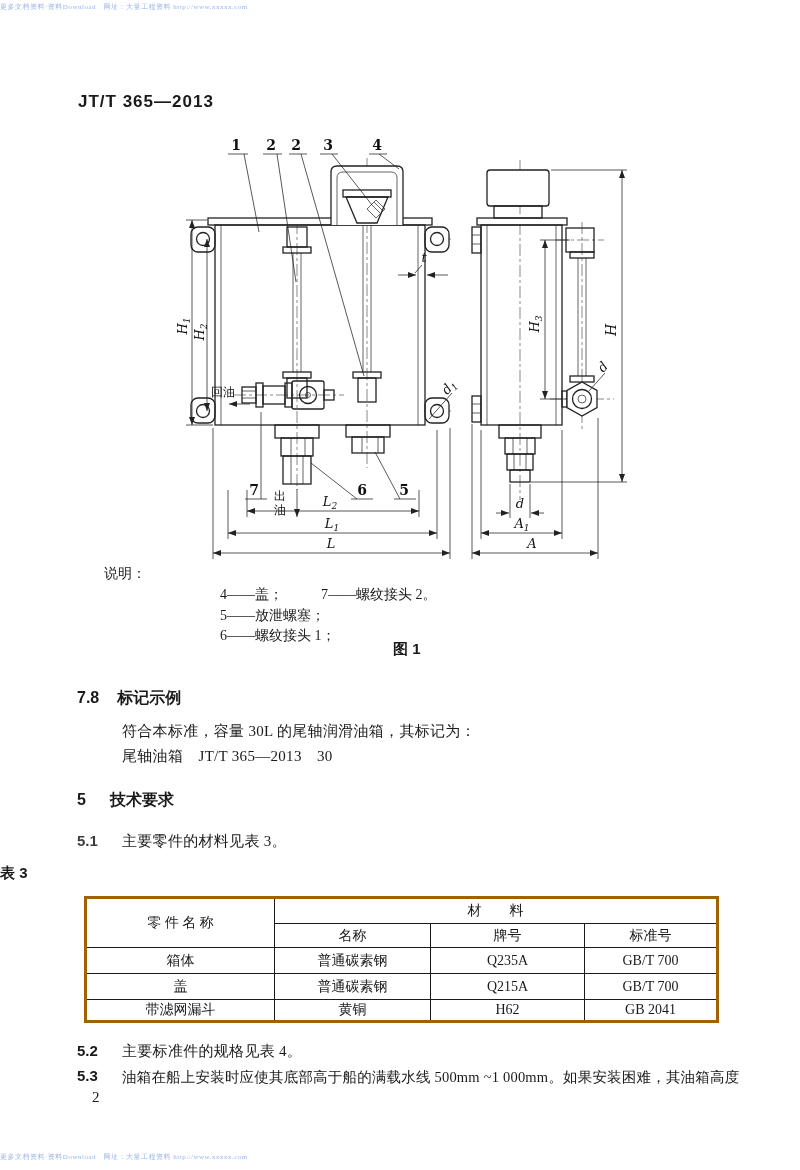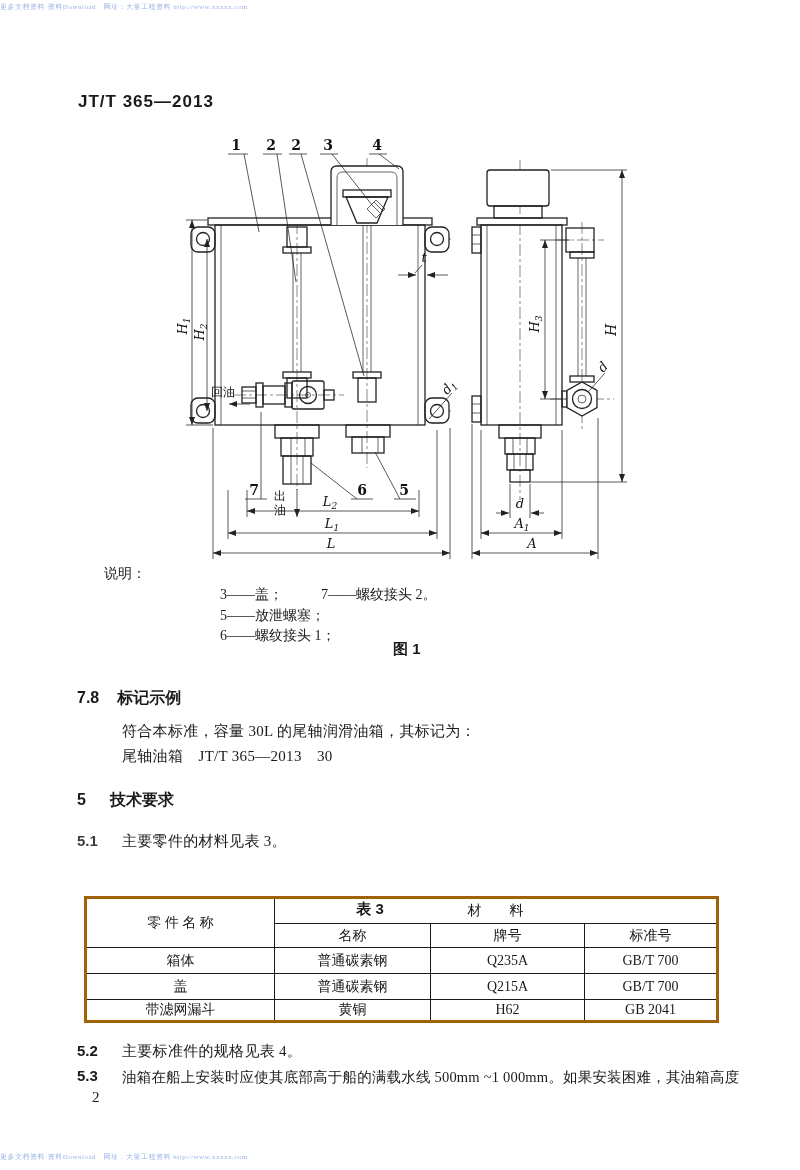--- a/index.html
+++ b/index.html
@@ -249,42 +249,42 @@
       <text class="dimt" x="522" y="528" text-anchor="middle"><tspan>A</tspan><tspan class="sub" dy="3">1</tspan></text>
       <line class="dl" x1="472" y1="424" x2="472" y2="559"></line>
         <line class="dl" x1="598" y1="418" x2="598" y2="559"></line>
       <line class="dl" x1="472" y1="553" x2="598" y2="553" marker-start="url(#ar)" marker-end="url(#ar)"></line>
       <text class="dimt" x="532" y="548" text-anchor="middle"><tspan>A</tspan></text>
     </g>
   </svg>
 
   <div class="abs legend" style="left:104px;top:564px;">说明：</div>
   <div class="abs legend" style="left:220px;top:585px;">
-    <div>3——盖；</div>
+    <div>4——盖；</div>
     <div>5——放泄螺塞；</div>
     <div>6——螺纹接头 1；</div>
   </div>
   <div class="abs legend" style="left:321px;top:585px;">
     <div>7——螺纹接头 2。</div>
   </div>
   <div class="abs figcap" style="left:393px;top:640px;">图 1</div>
 
   <div class="abs h2t" style="left:77px;top:688px;">
     <span>7.8</span><span style="display:inline-block;width:18px;"></span><span>标记示例</span>
   </div>
   <div class="abs bodytxt" style="left:122px;top:722px;">符合本标准，容量 30L 的尾轴润滑油箱，其标记为：</div>
   <div class="abs bodytxt" style="left:122px;top:747px;">尾轴油箱　JT/T 365—2013　30</div>
 
   <div class="abs h2t" style="left:77px;top:790px;">
     <span>5</span><span style="display:inline-block;width:24px;"></span><span>技术要求</span>
   </div>
   <div class="abs h2t" style="left:77px;top:832px;font-size:15px;opacity:.85;">5.1</div>
   <div class="abs bodytxt" style="left:122px;top:832px;">主要零件的材料见表 3。</div>
 
-  <div class="abs figcap" style="left:0;top:900px;width:740px;text-align:center;">表 3</div>
+  <div class="abs figcap" style="left:0;top:864px;width:740px;">表 3</div>
 
   <table class="t3 abs" style="left:84px;top:896px;">
     <colgroup>
         <col style="width:189px">
         <col style="width:156px">
         <col style="width:154px">
         <col style="width:133px">
       </colgroup>
     <tbody>
         <tr style="height:26px">

